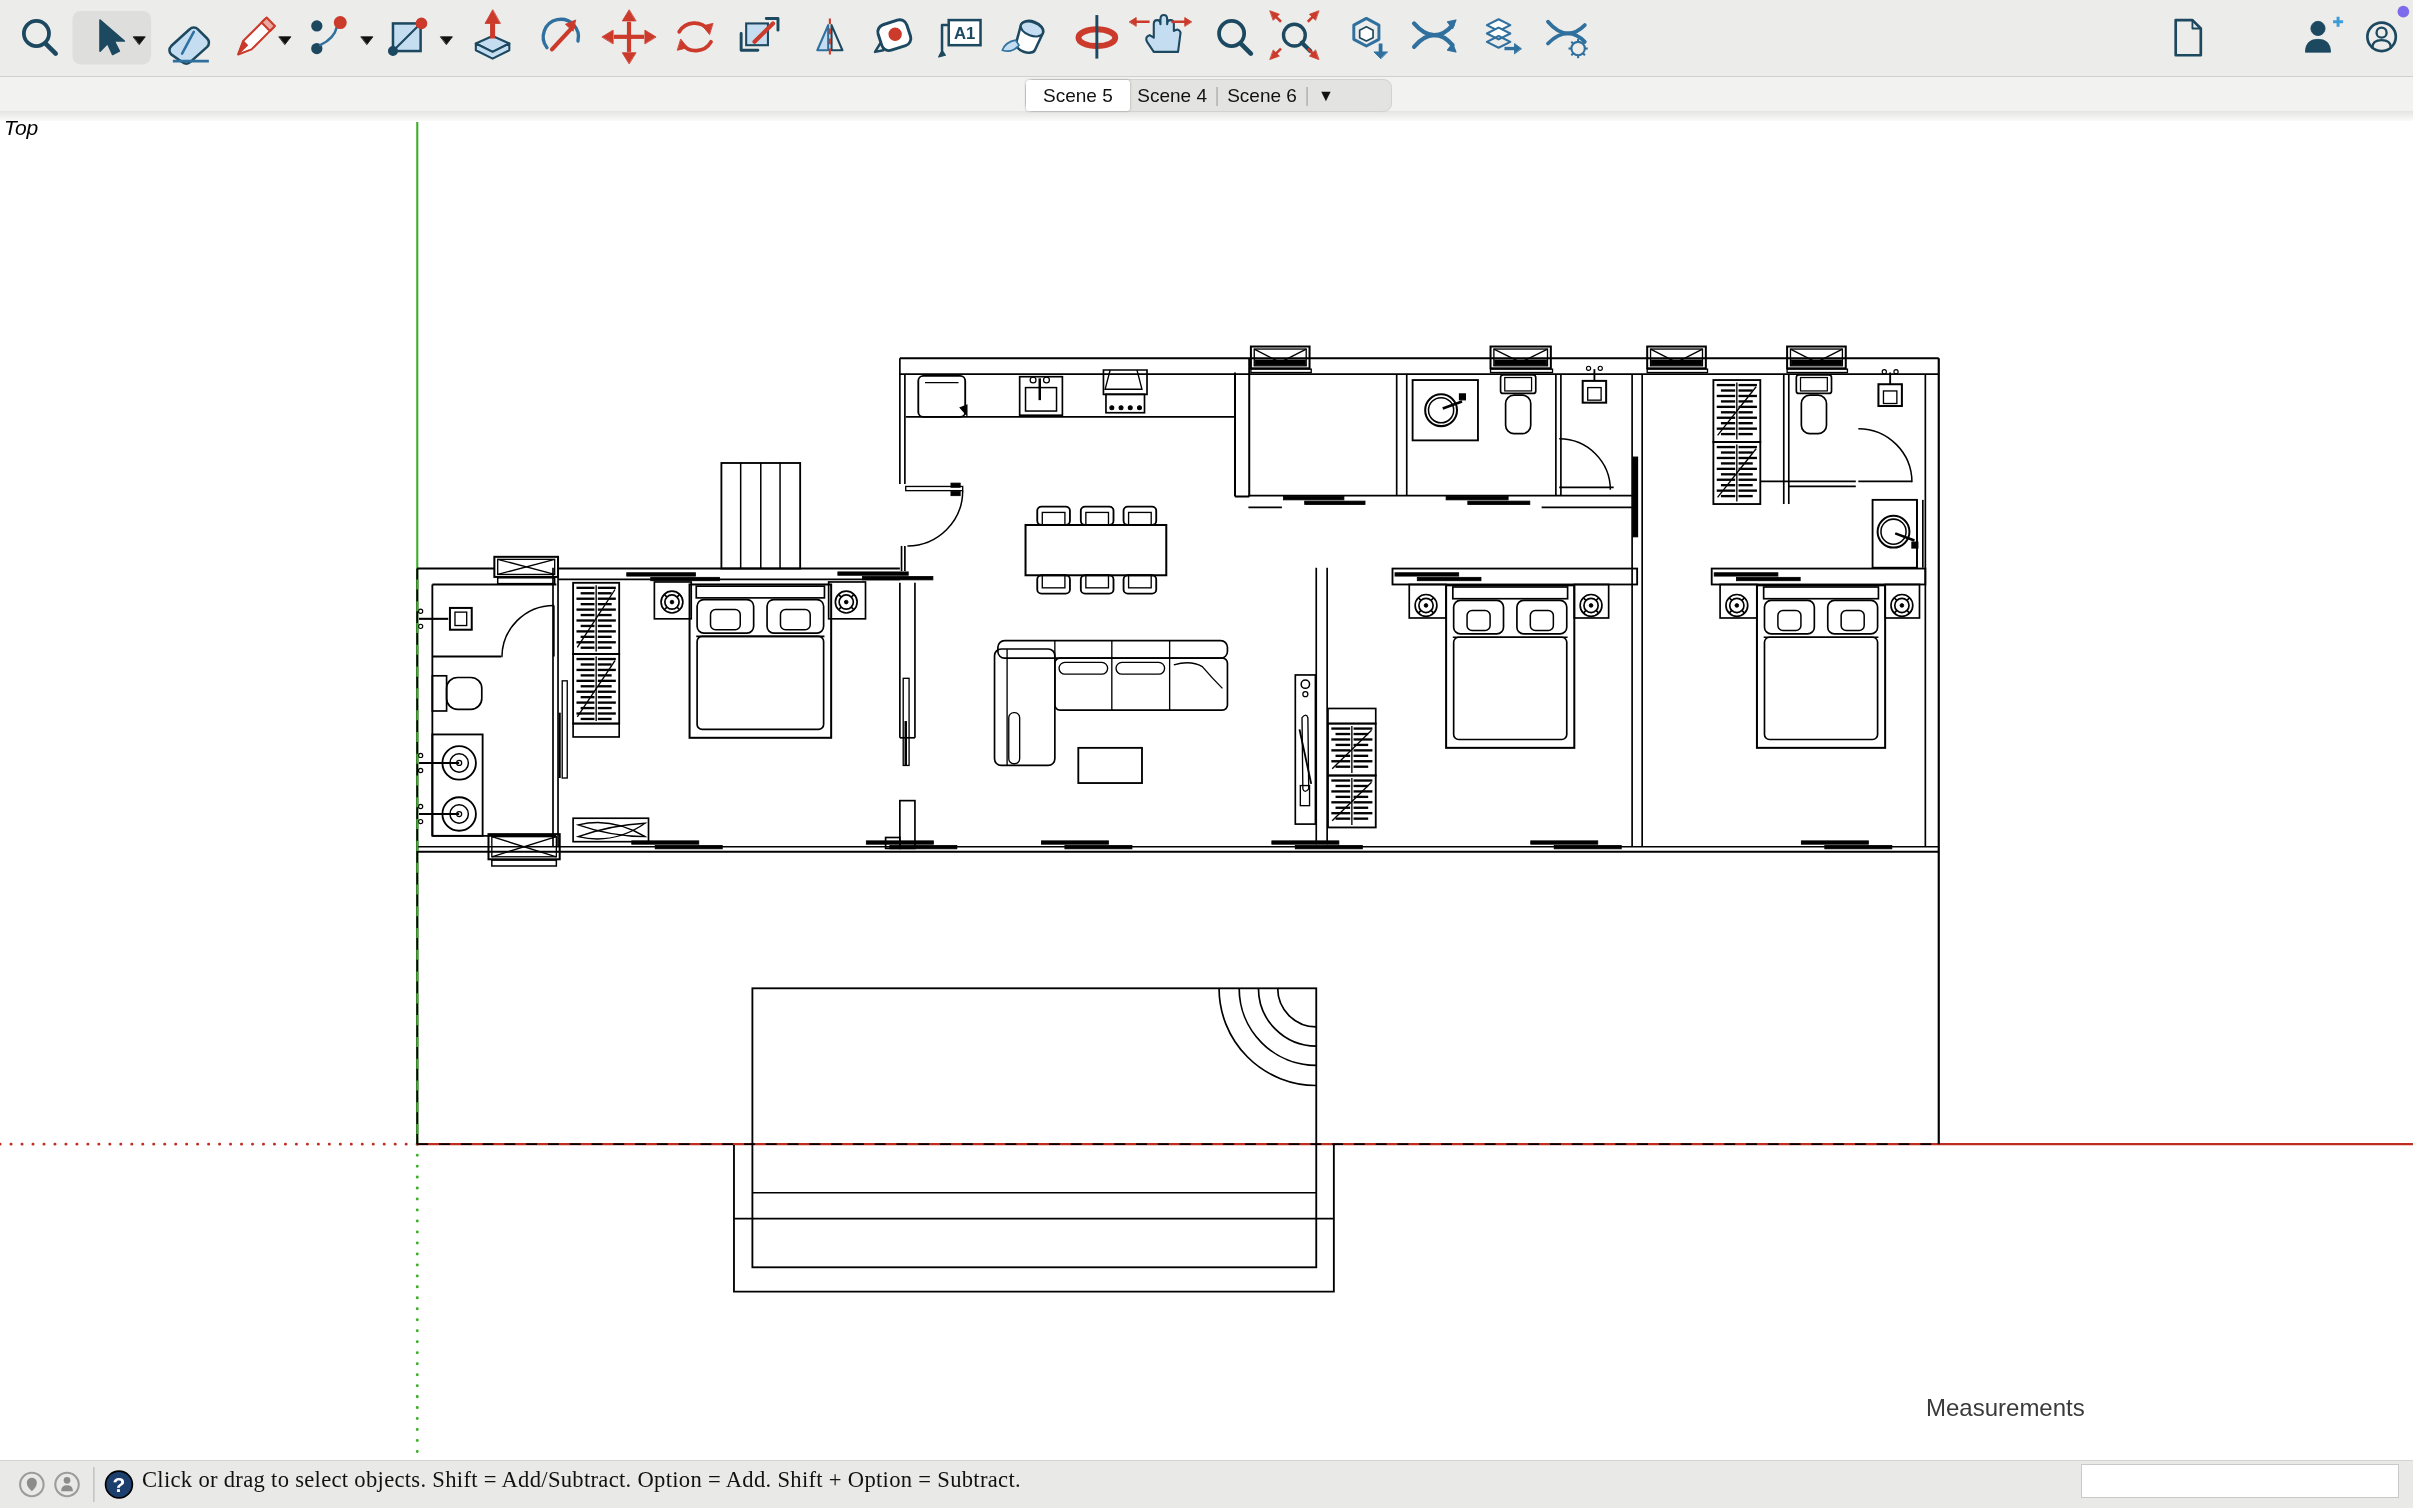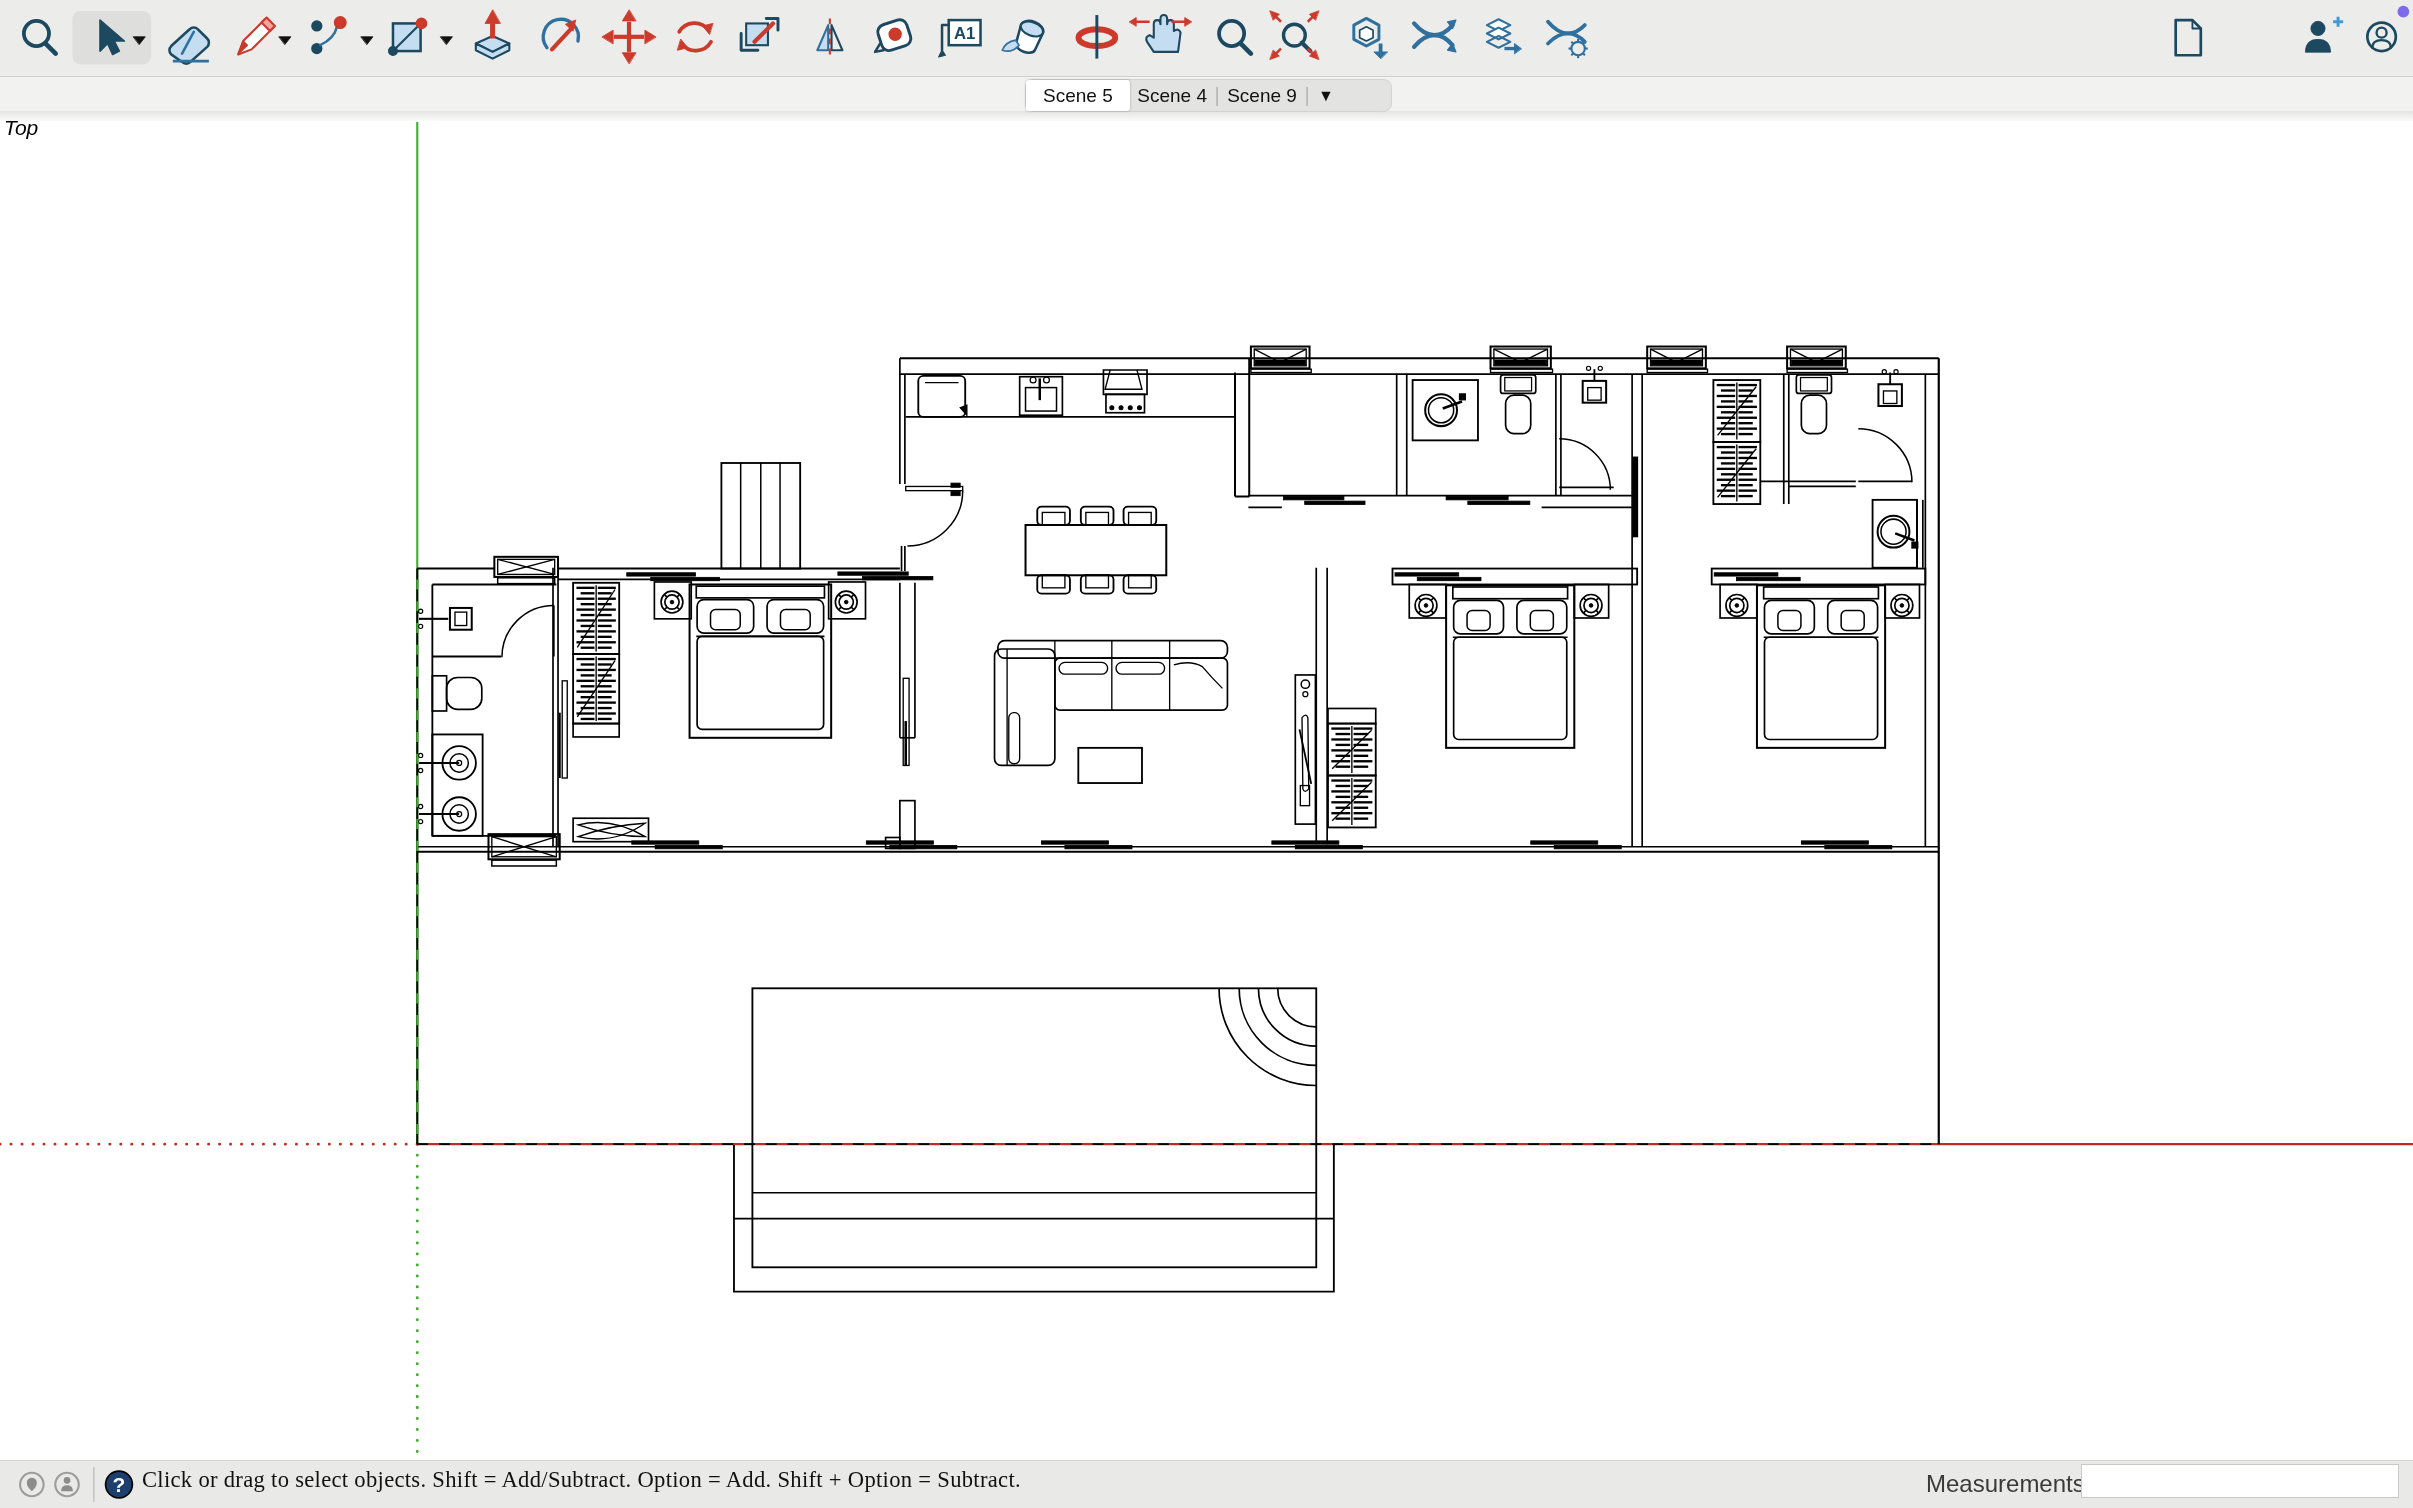--- a/index.html
+++ b/index.html
@@ -6,21 +6,21 @@
 #toolbar{position:absolute;left:0;top:0;width:2413px;height:76px;background:#ECECEA;border-bottom:0.8px solid #D0D0CE;}
 #tabrow{position:absolute;left:0;top:77px;width:2413px;height:34px;background:#F2F2F0;}
 #tabfade{position:absolute;left:0;top:111px;width:2413px;height:10px;background:linear-gradient(#E4E4E2,#FBFBFA);}
 #tabs{position:absolute;left:1025px;top:79px;width:365px;height:31px;background:#E3E3E1;border:0.8px solid #D2D2D0;border-radius:8.4px;display:flex;align-items:center;font-size:19px;color:#111;white-space:nowrap;}
 #tabs .act{background:#FFF;border-radius:3px;height:31px;line-height:31px;padding:0 17px;box-shadow:0 0 2.5px rgba(0,0,0,.3);white-space:nowrap;}
 #tabs .t{padding:0 7.5px;white-space:nowrap;}
 #tabs .sep{color:#B5B5B3;font-size:20px;}
 #top-label{position:absolute;left:4px;top:116px;font-size:21px;color:#000;font-style:italic;}
 #status{position:absolute;left:0;top:1460px;width:2413px;height:49px;background:#E9E9E7;border-top:0.8px solid #D4D4D2;}
 #stext{position:absolute;left:142px;top:1467px;font-size:22.6px;letter-spacing:0.3px;color:#111;font-family:Liberation Serif, serif;}
-#mlabel{position:absolute;left:1926px;top:1470px;font-size:24px;color:#3A3A3A;}
+#mlabel{position:absolute;left:1926px;top:1394px;font-size:24px;color:#3A3A3A;}
 #minput{position:absolute;left:2081px;top:1464px;width:316px;height:32px;background:#fff;border:0.8px solid #C9C9C7;}
 </style></head>
 <body>
 <div id="toolbar"></div>
 <svg style="position:absolute;left:0;top:0" width="2413" height="77" viewBox="0 0 2880 92">
     <circle cx="42" cy="40" r="15" stroke="#1C4860" stroke-width="4.5" fill="none"></circle>
     <line x1="53" y1="52" x2="65" y2="64" stroke="#1C4860" stroke-width="5.5" stroke-linecap="round"></line>
     <rect x="85" y="13" width="94" height="64" rx="10" fill="#DEDEDC"></rect>
     <path d="M 118,24 l0,37 l9,-9 l6,13 l8,-4 l-6,-12 l12,0 z" stroke="#1C4860" stroke-width="2" fill="#1C4860" stroke-linejoin="round" stroke-linecap="round"></path>
     <path d="M 158,44 l14,0 l-7,9 z" stroke="#111" stroke-width="1" fill="#111" stroke-linejoin="round" stroke-linecap="round"></path>
@@ -132,21 +132,21 @@
     <circle cx="2844" cy="39" r="6" stroke="#1C4860" stroke-width="2.8" fill="none"></circle>
     <path d="M 2833,57 q 0,-9 11,-9 q 11,0 11,9" stroke="#1C4860" stroke-width="2.8" fill="none" stroke-linejoin="round" stroke-linecap="round"></path>
     <circle cx="2870" cy="14" r="7" fill="#7D6BEE"></circle>
   </svg>
 <div id="tabrow"></div>
 <div id="tabfade"></div>
 <div id="tabs">
     <span class="act">Scene 5</span>
     <span class="t">Scene 4</span>
     <span class="sep">|</span>
-    <span class="t">Scene 9</span>
+    <span class="t">Scene 6</span>
     <span class="sep">|</span>
     <span class="t" style="font-size:16px;padding:0 8.4px">▼</span>
   </div>
 <div id="top-label">Top</div>
 <svg style="position:absolute;left:0;top:122px" width="2413" height="1338" viewBox="0 145 2880 1597">
 <g>
 <line x1="498" y1="145" x2="498" y2="1365" stroke="#3FAE2A" stroke-width="2.5"></line>
 <line x1="498" y1="1365" x2="498" y2="1742" stroke="#3FAE2A" stroke-width="3.5" stroke-dasharray="0.1 13" stroke-linecap="round"></line>
 <line x1="0" y1="1365" x2="498" y2="1365" stroke="#BE2D20" stroke-width="3.5" stroke-dasharray="0.1 13" stroke-linecap="round"></line>
 <line x1="498" y1="1365" x2="2880" y2="1365" stroke="#BE2D20" stroke-width="2.5"></line>

